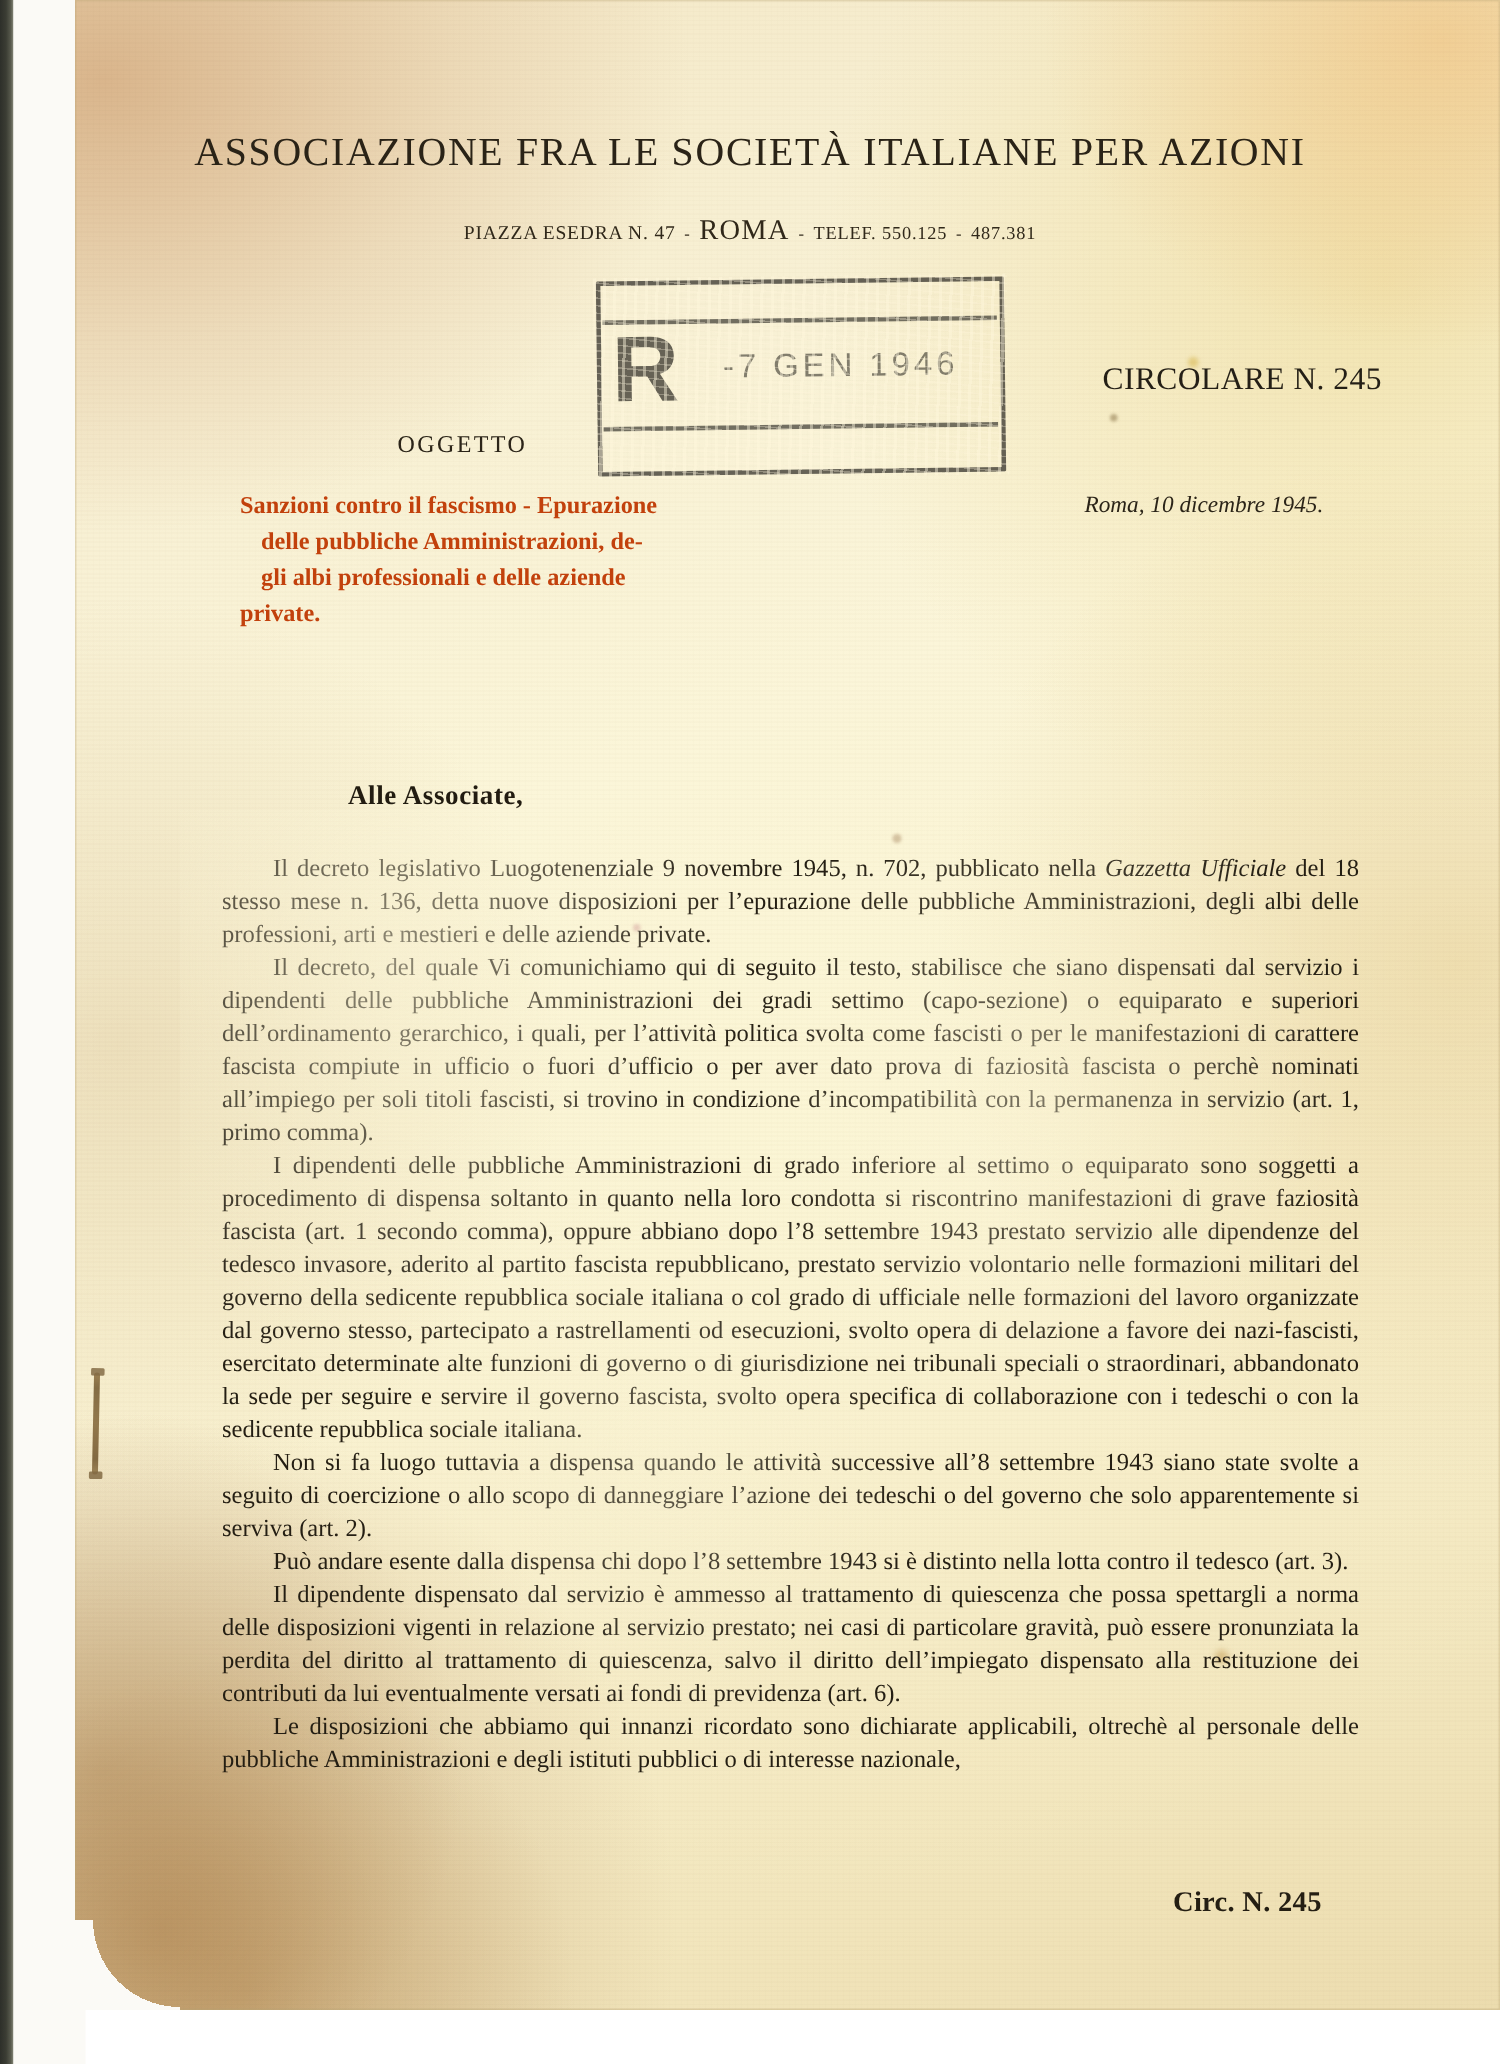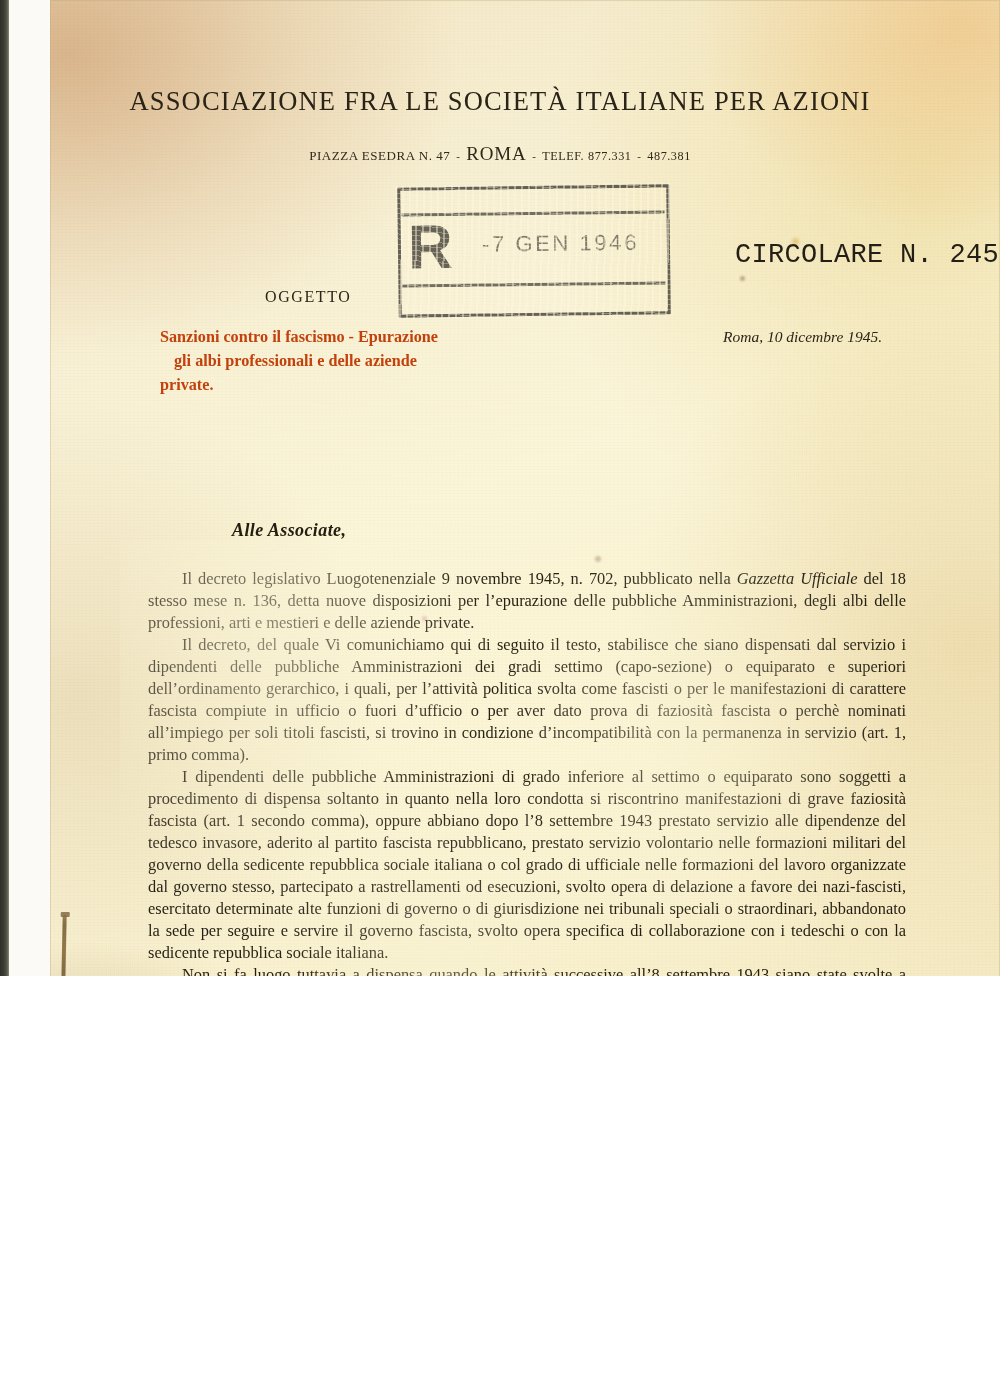--- a/index.html
+++ b/index.html
@@ -4,21 +4,21 @@
 <style>
   html, body {
     margin: 0;
     padding: 0;
     background: #ffffff;
   }
 
   #page {
     position: relative;
     width: 1000px;
-    height: 976px;
+    height: 1376px;
     overflow: hidden;
     background: #ffffff;
     font-family: "Liberation Serif", "DejaVu Serif", serif;
   }
 
   
   .scan-gutter {
     position: absolute;
     left: 0; top: 0;
     width: 9px; height: 100%;
@@ -172,24 +172,24 @@
     background-image:
       repeating-linear-gradient(92deg, rgba(255,247,220,.55) 0 2px, rgba(255,255,255,0) 2px 7px),
       repeating-linear-gradient(6deg, rgba(255,247,220,.38) 0 1px, rgba(255,255,255,0) 1px 5px);
     mix-blend-mode: screen;
     opacity: .8;
   }
 
   .circular-no {
     position: absolute;
     left: 735px; top: 240px;
-    font-size: 27px;
+    font-size: 21px;
     letter-spacing: .3px;
     color: #241f16;
-    font-family: Liberation Mono, monospace;
+    font-family: Liberation Serif, serif;
     white-space: nowrap;
   }
 
   .oggetto-label {
     position: absolute;
     left: 265px; top: 288px;
     font-size: 16px;
     letter-spacing: 1.6px;
     color: #2b2418;
   }
@@ -213,21 +213,20 @@
     font-size: 15.5px;
     font-style: italic;
     color: #2b2418;
     white-space: nowrap;
   }
 
   .salutation {
     position: absolute;
     left: 232px; top: 520px;
     font-size: 18px;
-    font-style: italic;
     font-weight: 700;
     letter-spacing: .4px;
     color: #221c11;
   }
 
   
   .body {
     position: absolute;
     left: 148px; top: 568px;
     width: 758px;
@@ -293,39 +292,40 @@
   <div class="content">
 
     <div class="org-title">ASSOCIAZIONE FRA LE SOCIETÀ ITALIANE PER AZIONI</div>
 
     <div class="org-address">
       <span>PIAZZA ESEDRA N. 47</span>
       <span class="sep">-</span>
       <span class="city">ROMA</span>
       <span class="sep">-</span>
       <span class="tel">TELEF.</span>
-      <span class="num">877.331</span>
+      <span class="num">550.125</span>
       <span class="sep">-</span>
       <span class="num">487.381</span>
     </div>
 
     <div class="stamp">
       <div class="frame-outer"></div>
       <div class="frame-inner"></div>
       <div class="r-letter">R</div>
       <div class="stamp-date">-7 GEN 1946</div>
       <div class="speckle"></div>
     </div>
 
     <div class="circular-no">CIRCOLARE N. 245</div>
 
     <div class="oggetto-label">OGGETTO</div>
 
     <div class="subject-block">
       <div class="l1">Sanzioni contro il fascismo - Epurazione</div>
+      <div class="l2">delle pubbliche Amministrazioni, de-</div>
       <div class="l3">gli albi professionali e delle aziende</div>
       <div class="l4">private.</div>
     </div>
 
     <div class="date-line">Roma, 10 dicembre 1945.</div>
 
     <div class="salutation">Alle Associate,</div>
 
     <div class="body">
 

